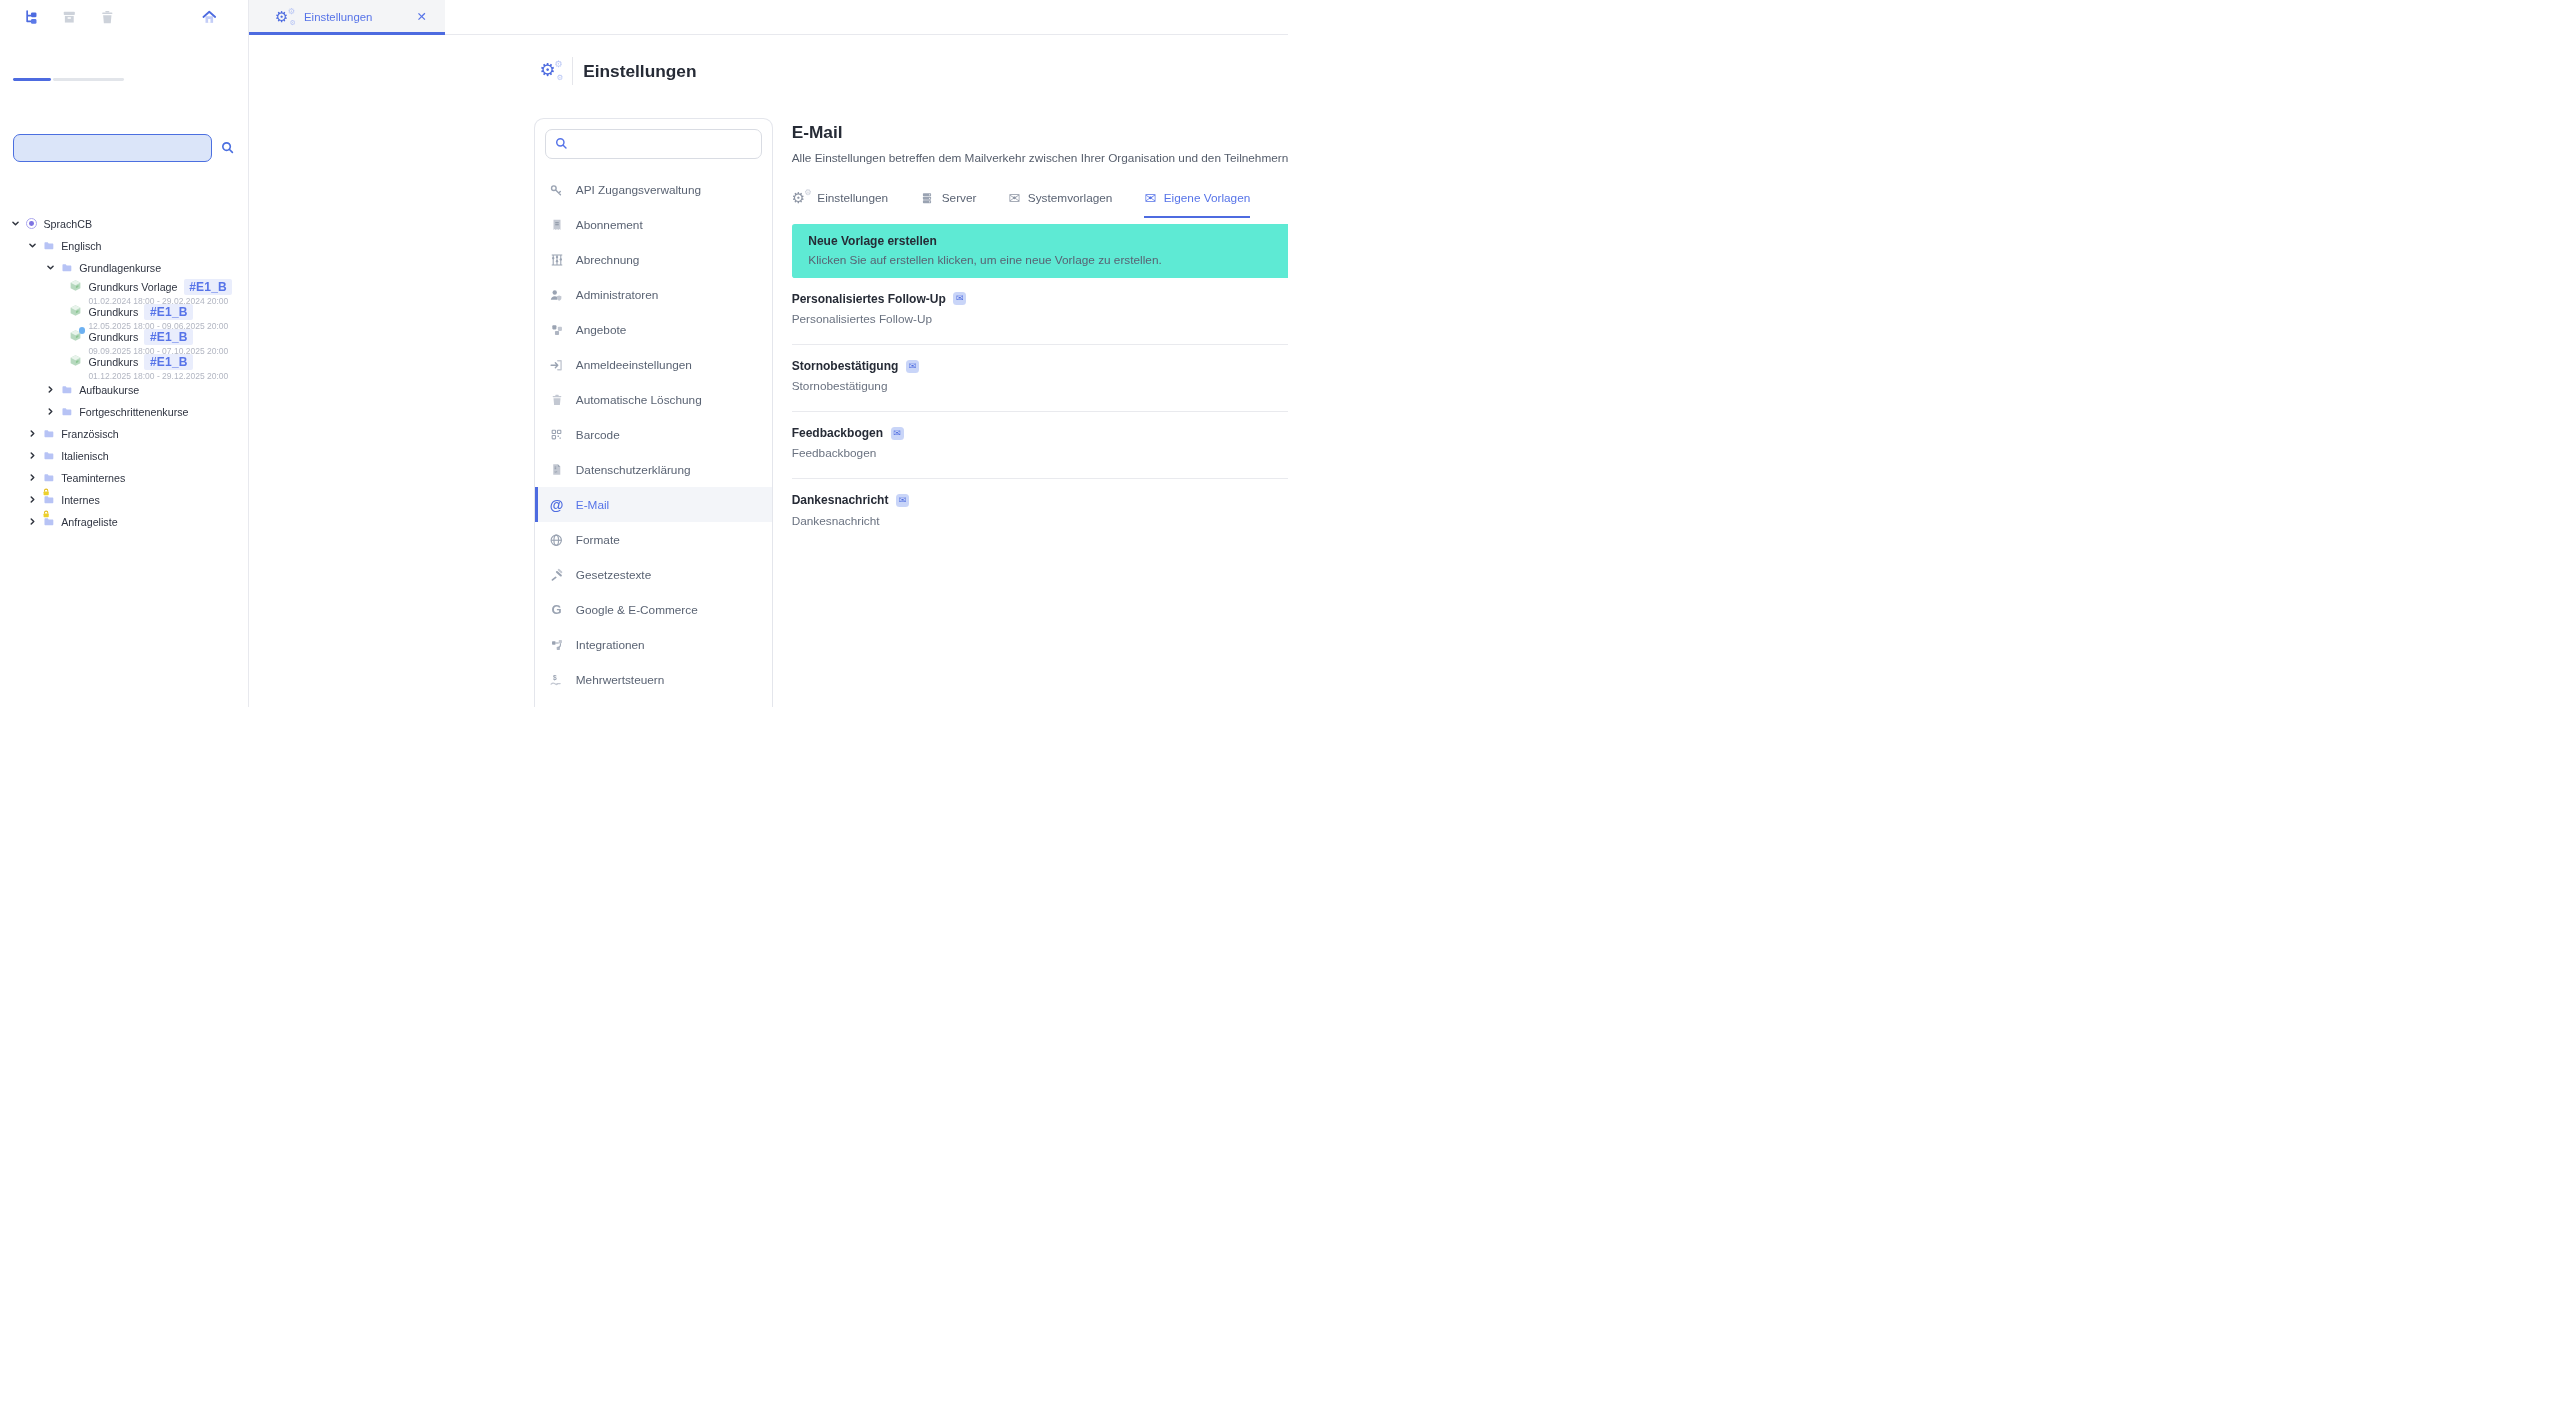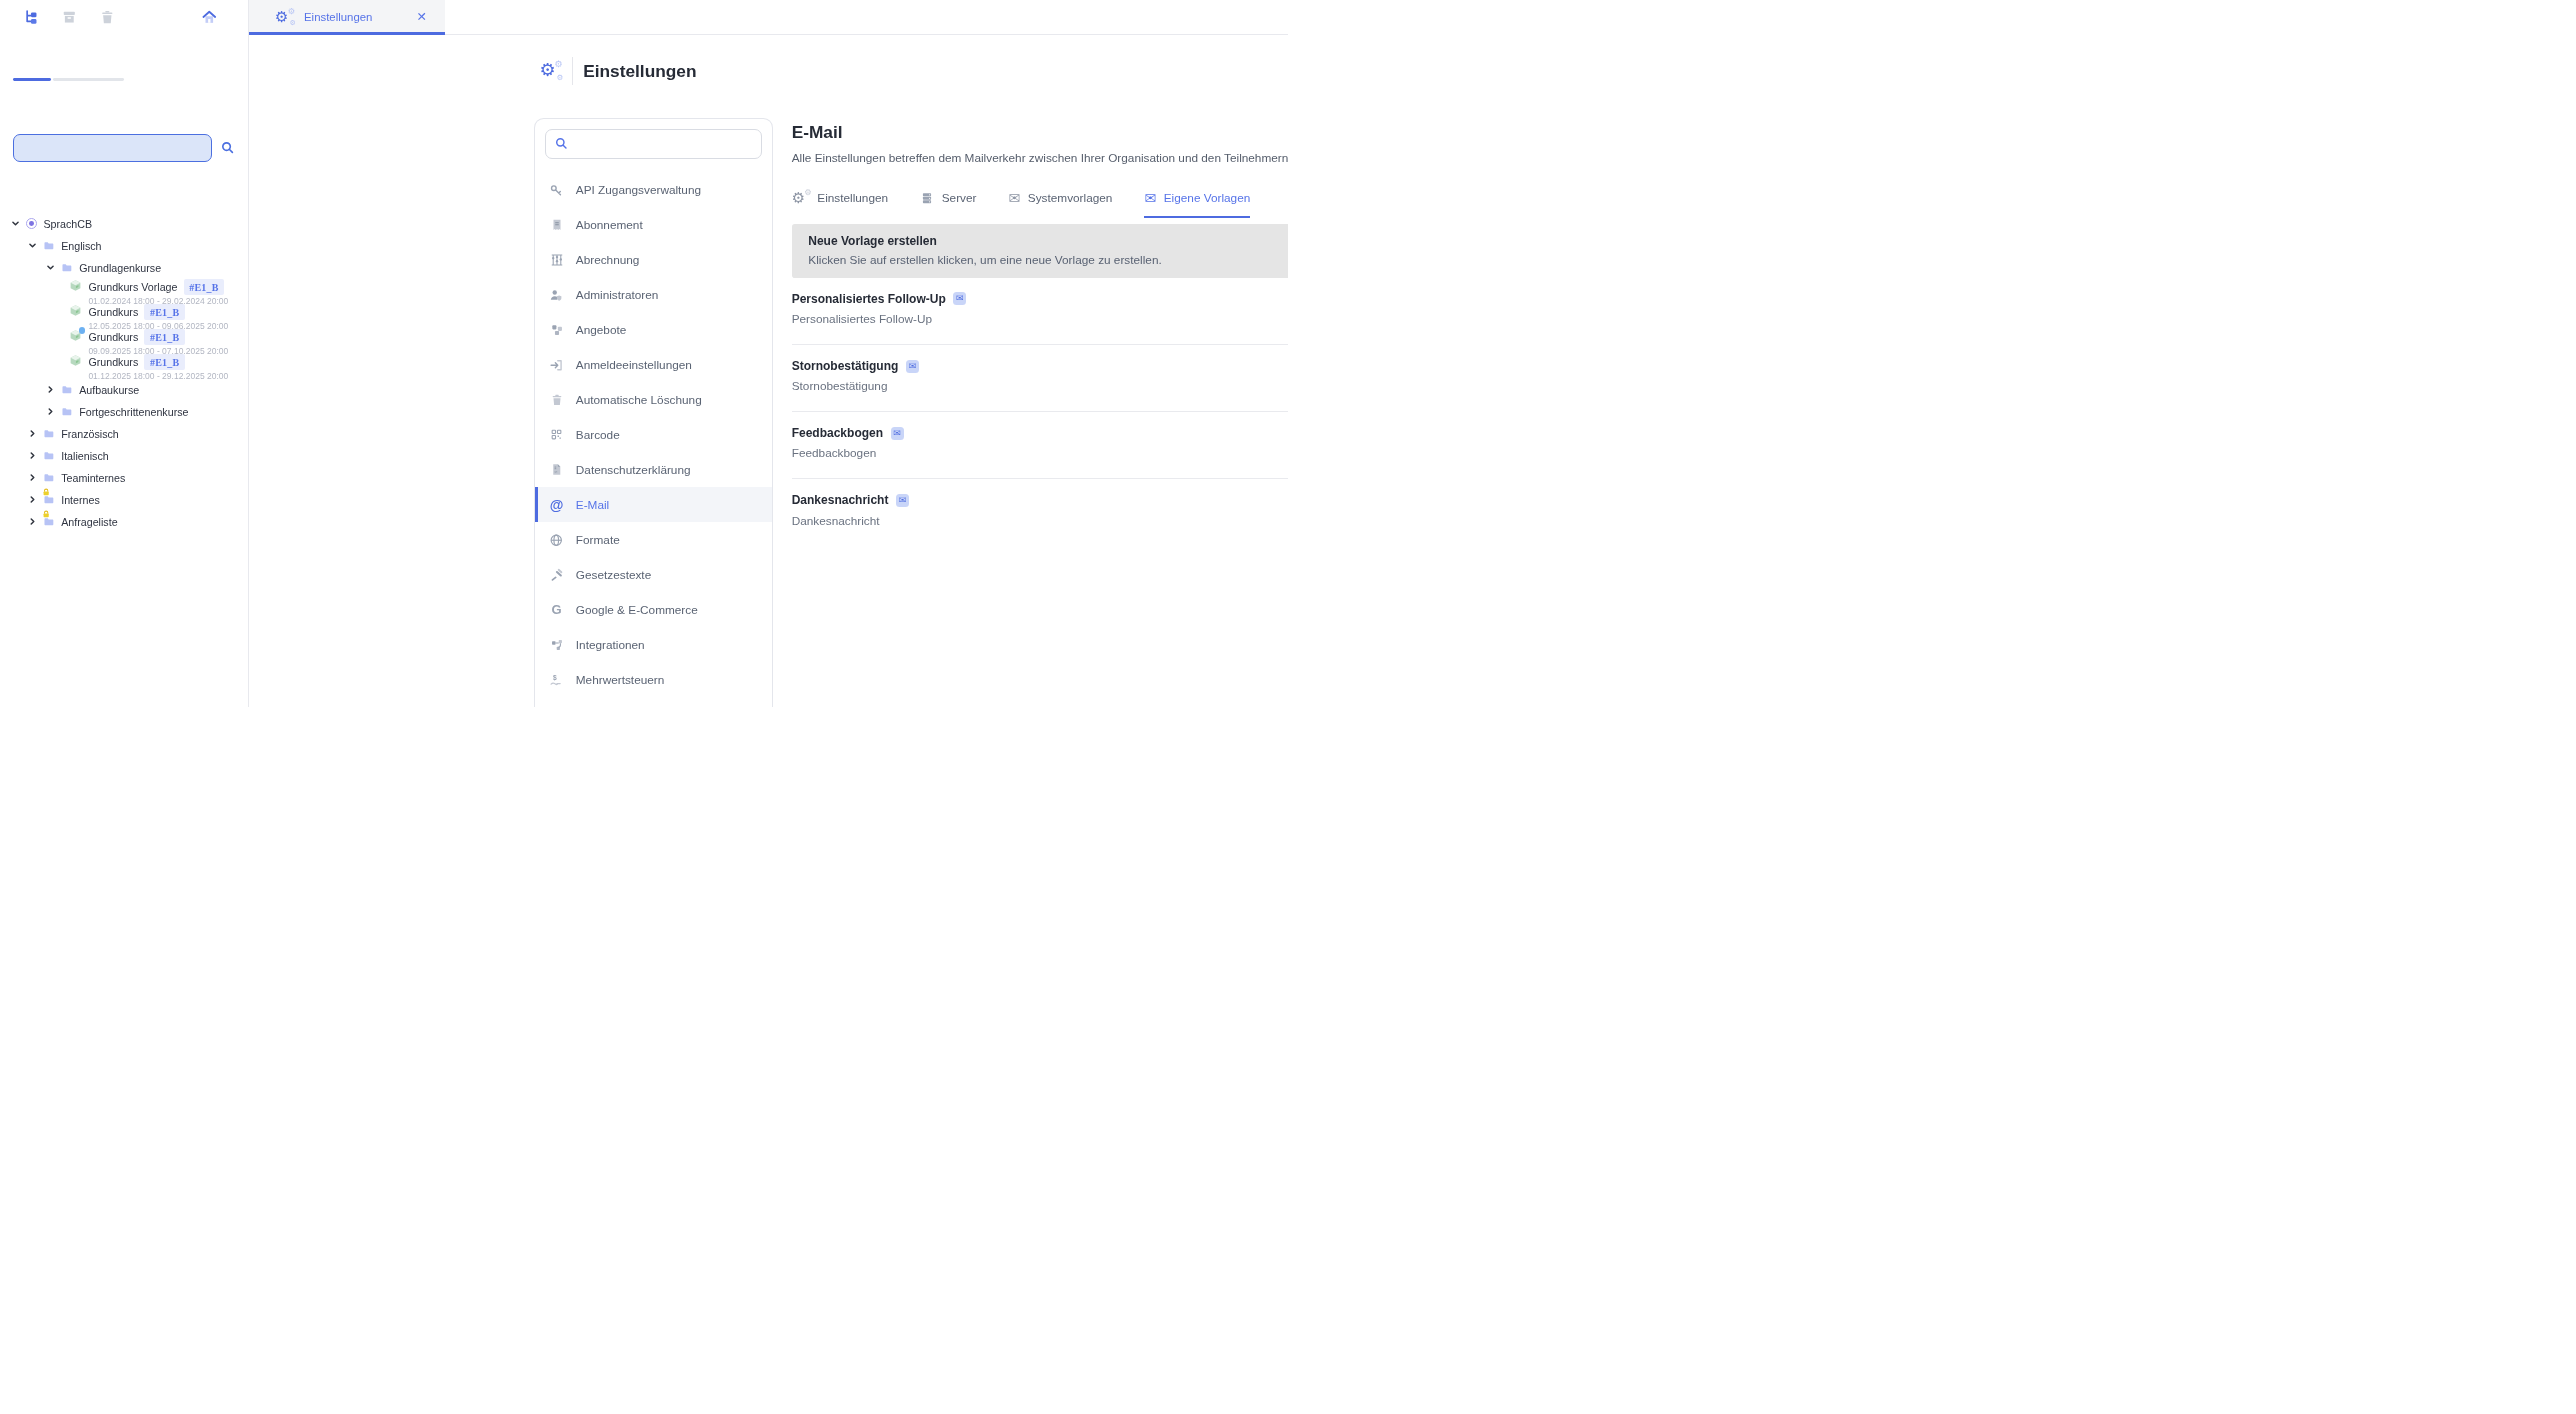--- a/index.html
+++ b/index.html
@@ -23,22 +23,22 @@
   .tree-row{display:flex;align-items:center;gap:6.2px;height:22px;cursor:pointer;font-size:10.7px;}
   .tree-row .chev{width:9px;height:9px;display:inline-flex;flex:none;}
   .t-icon{display:inline-flex;flex:none;position:relative;}
   .radio-icon{width:11px;height:11px;border:1.7px solid #aba6ee;border-radius:50%;position:relative;}
   .radio-icon::after{content:'';position:absolute;left:50%;top:50%;width:4.8px;height:4.8px;margin:-2.4px 0 0 -2.4px;
     background:#7d73e2;border-radius:50%;}
   .course-row{display:flex;align-items:flex-start;gap:6.2px;height:25px;cursor:pointer;padding-top:0.7px;}
   .course-body{display:flex;flex-direction:column;}
   .course-title{font-size:10.7px;line-height:11.8px;color:#2f3441;display:flex;align-items:center;}
   .course-dates{font-size:8.5px;line-height:9.7px;color:#b2b6c2;margin-top:1.4px;}
-  .badge{margin-left:6.2px;font-size:10px;font-weight:700;color:#5673e8;background:#e9edfc;
-    padding:2.1px 5.5px;border-radius:2px;letter-spacing:0.2px;font-family:Liberation Serif, serif;}
+  .badge{margin-left:6.2px;font-size:12px;font-weight:700;color:#5673e8;background:#e9edfc;
+    padding:2.1px 5.5px;border-radius:2px;letter-spacing:0.2px;}
   .dot{position:absolute;right:-2.8px;top:-2.1px;width:6.2px;height:6.2px;border-radius:50%;background:#6db1f2;}
   .lock{position:absolute;left:-1.4px;top:-5.5px;display:inline-flex;}
 
   
   .main{flex:1;display:flex;flex-direction:column;position:relative;background:#fff;}
   .topbar{height:35px;flex:none;display:flex;align-items:center;border-bottom:0.7px solid #e8e9ee;padding-right:25px;}
   .doc-tab{width:196px;height:100%;background:#f4f5f7;display:flex;align-items:center;gap:11px;
     padding:0 18px 0 26px;position:relative;cursor:pointer;}
   .doc-tab::after{content:'';position:absolute;left:0;right:0;bottom:-0.7px;height:2.8px;background:#4d6be0;}
   .doc-tab-label{color:#5673e8;font-size:11.4px;}
@@ -88,21 +88,21 @@
   .gearduo .g1{font-size:15px;line-height:16.6px;color:#8d95a4;}
   .gearduo .g2{position:absolute;right:-2.1px;top:-2.8px;font-size:8.3px;color:#c9ced8;}
   .gearduo .g3{position:absolute;right:-2.8px;bottom:-1.4px;font-size:7px;color:#c9ced8;}
   .gearduo.blue .g1{color:#4d6be0;}
   .gearduo.blue .g2,.gearduo.blue .g3{color:#b9c6f5;}
   .gearduo.big{width:21px;height:19.4px;}
   .gearduo.big .g1{font-size:18px;line-height:19.4px;}
   .gearduo.big .g2{font-size:9px;}
   .gearduo.big .g3{font-size:7.6px;}
 
-  .create-banner{margin-top:5.5px;background:#e5e5e5;border-radius:2.8px;padding:10.4px 11px 10.4px 16.6px;
+  .create-banner{margin-top:5.5px;background:#5eead4;border-radius:2.8px;padding:10.4px 11px 10.4px 16.6px;
     display:flex;align-items:center;justify-content:space-between;min-height:50px;}
   .cb-title{font-size:12px;font-weight:700;color:#262b36;}
   .cb-desc{margin-top:5.5px;font-size:11.8px;color:#596273;}
   .btn-primary{background:#5b7ae9;color:#fff;border:none;border-radius:6.2px;padding:7px 17.3px;
     font-size:11.4px;font-family:inherit;cursor:pointer;}
 
   .template-row{display:flex;align-items:flex-end;justify-content:space-between;padding:14px 0 18px;}
   .template-row:not(:last-child){border-bottom:0.7px solid #e9eaee;}
   .tpl-name{font-size:12px;font-weight:700;color:#262b36;display:flex;align-items:center;}
   .tpl-env{display:inline-flex;align-items:center;justify-content:center;width:13px;height:13px;

